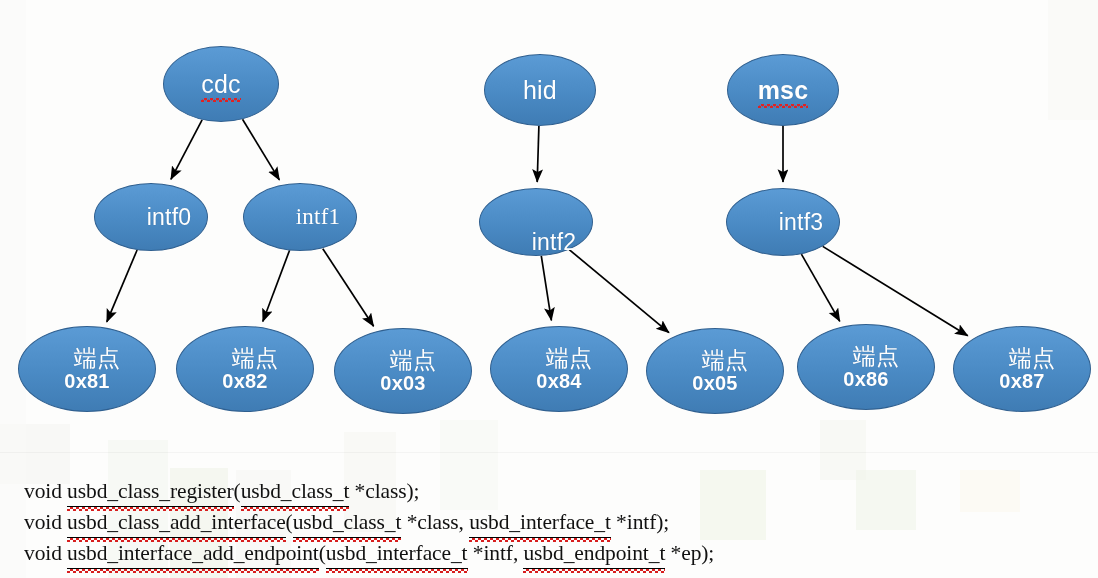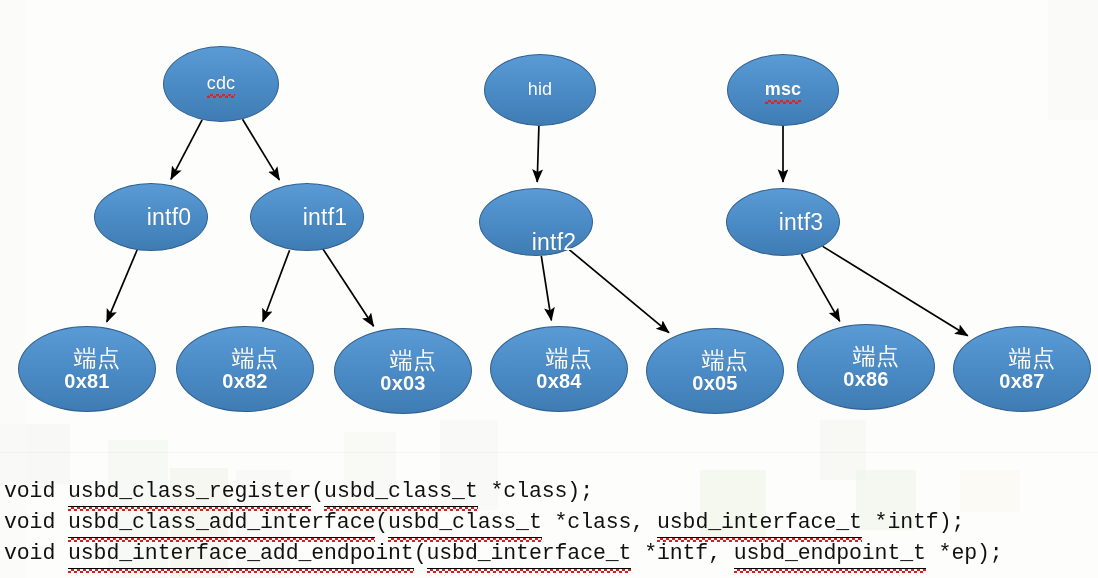--- a/index.html
+++ b/index.html
@@ -54,21 +54,21 @@
     line-height: 1.08;
     white-space: pre-line;
     letter-spacing: 0.2px;
     text-shadow: 0 0 1px rgba(0,0,0,0.18);
   }
   .node-label {
     display: block;
     position: relative;
   }
   .node-top {
-    font-size: 18px;
+    font-size: 25px;
     text-align: center;
   }
   .node-mid {
     font-size: 23px;
     margin-left: 36px;
   }
   .node-ep {
     font-size: 22px;
   }
   .ep-line1 { display: block; font-size: 23px; margin-left: 20px; }
@@ -85,24 +85,24 @@
     background-image:
       radial-gradient(circle at 1.5px 3px, #e02222 1.4px, transparent 1.6px),
       radial-gradient(circle at 4.5px 1px, #e02222 1.4px, transparent 1.6px);
     background-size: 6px 4px;
     background-repeat: repeat-x;
   }
 
   
   #code-block {
     position: absolute;
-    left: 4px;
+    left: 24px;
     top: 476px;
     z-index: 4;
-    font-family: Liberation Mono, monospace;
+    font-family: Liberation Serif, serif;
     font-size: 21.5px;
     line-height: 30px;
     color: #111111;
     white-space: pre;
     letter-spacing: -0.1px;
   }
   .code-line {
     display: block;
     position: relative;
   }
@@ -170,21 +170,21 @@
       <line x1="801.4" y1="254.2" x2="839.8" y2="321.3" marker-end="url(#arrowhead)"></line>
       <line x1="822.7" y1="246.4" x2="967.8" y2="335.7" marker-end="url(#arrowhead)"></line>
     </g>
 </svg>
 
 <div id="node-layer">
     <div class="node" style="left: 163px; top: 46px; width: 116px; height: 76px;"><span class="node-label node-top squiggle">cdc</span></div>
     <div class="node" style="left: 484px; top: 54px; width: 112px; height: 72px;"><span class="node-label node-top">hid</span></div>
     <div class="node" style="left: 727px; top: 54px; width: 112px; height: 72px; font-weight: bold;"><span class="node-label node-top squiggle">msc</span></div>
     <div class="node" style="left: 94px; top: 183px; width: 114px; height: 68px;"><span class="node-label node-mid">intf0</span></div>
-    <div class="node" style="left: 250px; top: 183px; width: 114px; height: 68px;"><span class="node-label node-mid">intf1</span></div>
+    <div class="node" style="left: 243px; top: 183px; width: 114px; height: 68px; font-family: Liberation Serif, serif;"><span class="node-label node-mid">intf1</span></div>
     <div class="node" style="left: 479px; top: 188px; width: 114px; height: 68px; align-items: flex-end;"><span class="node-label node-mid">intf2</span></div>
     <div class="node" style="left: 726px; top: 188px; width: 114px; height: 68px;"><span class="node-label node-mid">intf3</span></div>
     <div class="node" style="left: 18px; top: 326px; width: 138px; height: 86px;"><span class="node-label node-ep"><span class="ep-line1">端点</span><span class="ep-line2">0x81</span></span></div>
     <div class="node" style="left: 176px; top: 326px; width: 138px; height: 86px;"><span class="node-label node-ep"><span class="ep-line1">端点</span><span class="ep-line2">0x82</span></span></div>
     <div class="node" style="left: 334px; top: 328px; width: 138px; height: 86px;"><span class="node-label node-ep"><span class="ep-line1">端点</span><span class="ep-line2">0x03</span></span></div>
     <div class="node" style="left: 490px; top: 326px; width: 138px; height: 86px;"><span class="node-label node-ep"><span class="ep-line1">端点</span><span class="ep-line2">0x84</span></span></div>
     <div class="node" style="left: 646px; top: 328px; width: 138px; height: 86px;"><span class="node-label node-ep"><span class="ep-line1">端点</span><span class="ep-line2">0x05</span></span></div>
     <div class="node" style="left: 797px; top: 324px; width: 138px; height: 86px;"><span class="node-label node-ep"><span class="ep-line1">端点</span><span class="ep-line2">0x86</span></span></div>
     <div class="node" style="left: 953px; top: 326px; width: 138px; height: 86px;"><span class="node-label node-ep"><span class="ep-line1">端点</span><span class="ep-line2">0x87</span></span></div>
   </div>

